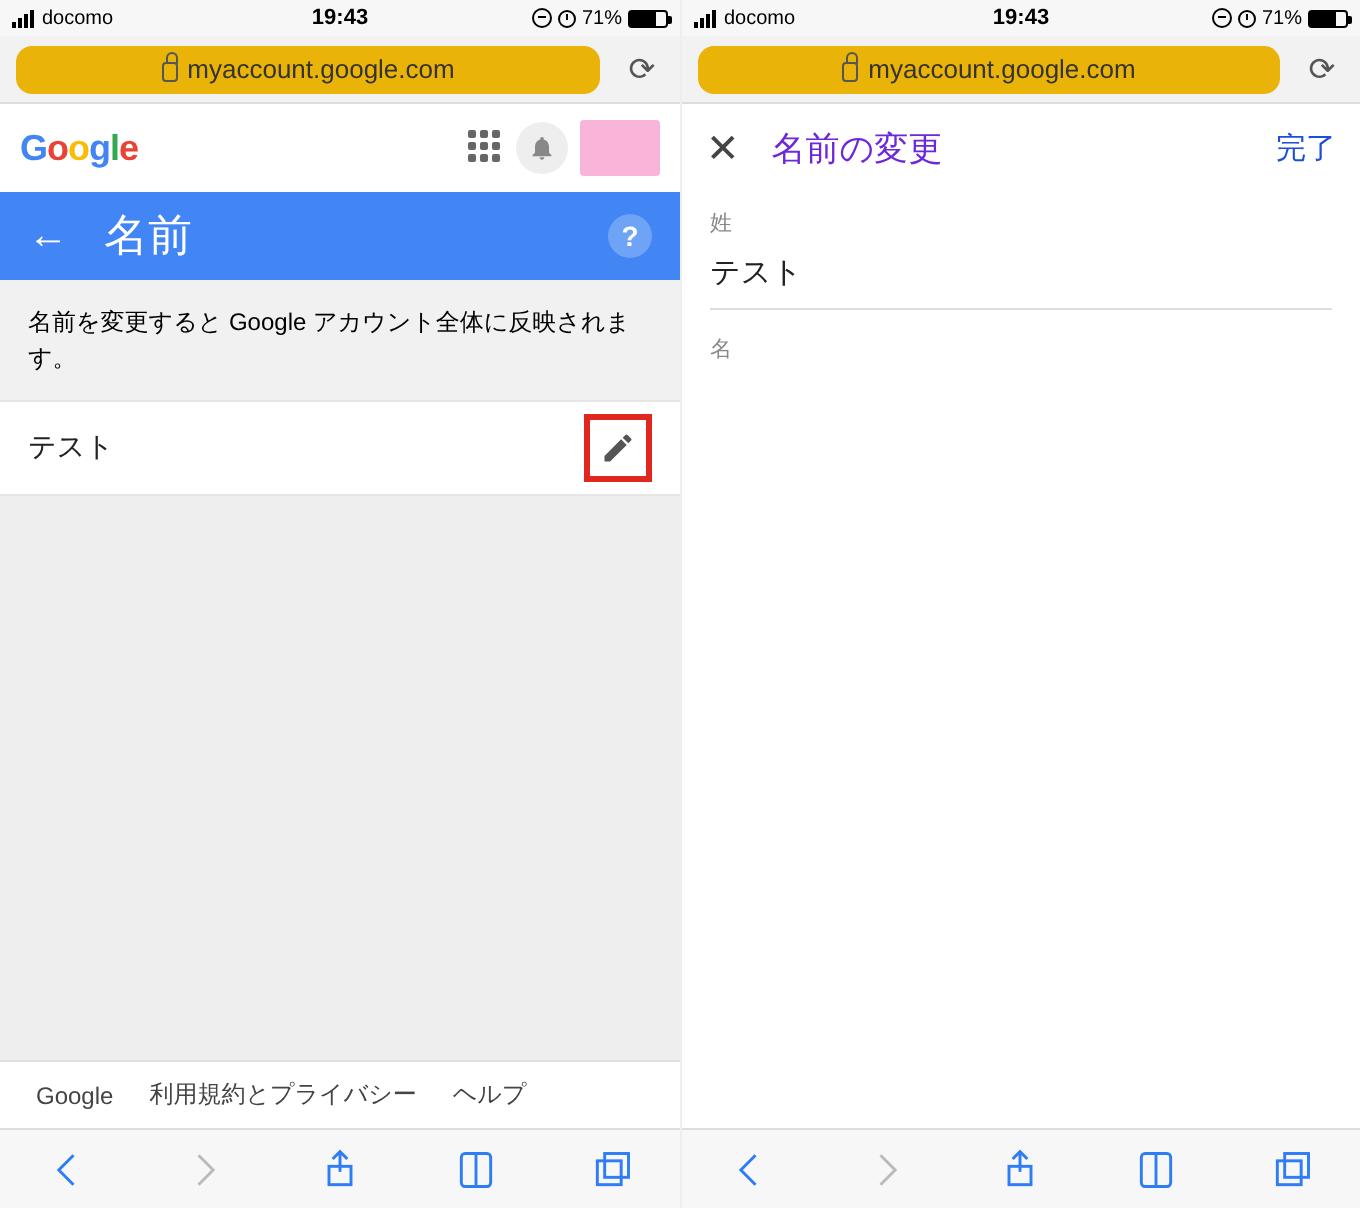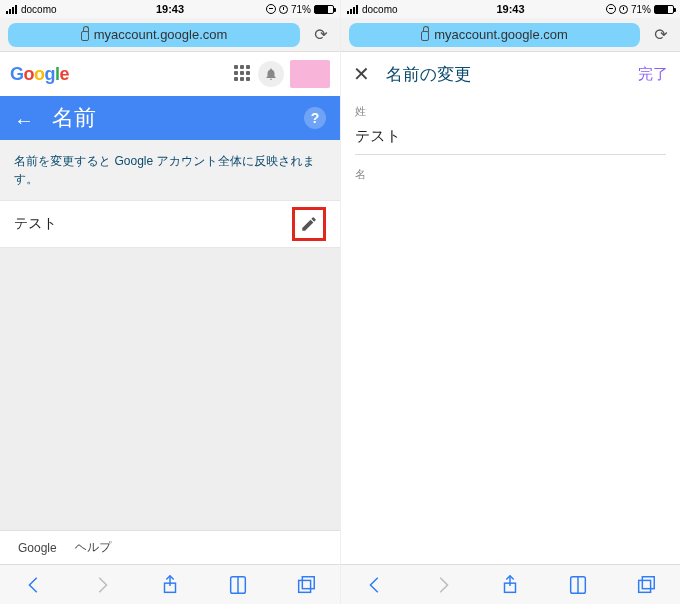--- a/index.html
+++ b/index.html
@@ -19,21 +19,21 @@
   .status .battery { width:20px; height:9px; border:1px solid #000; border-radius:2px; position:relative; }
   .status .battery::after { content:""; position:absolute; right:-3px; top:2px; width:2px; height:4px; background:#000; border-radius:0 1px 1px 0; }
   .status .battery span { display:block; height:100%; width:71%; background:#000; }
   .status .alarm { width:9px; height:9px; border:1px solid #000; border-radius:50%; position:relative; }
   .status .alarm::before { content:""; position:absolute; left:3px; top:1px; width:1px; height:3px; background:#000; }
   .status .rot { width:10px; height:10px; border:1px solid #000; border-radius:50%; position:relative; }
   .status .rot::after { content:""; position:absolute; width:4px; height:1px; background:#000; left:2px; top:3px; }
 
   
   .urlbar { height:34px; background:#f2f2f2; display:flex; align-items:center; border-bottom:1px solid #ddd; }
-  .urlbar .urlbox { flex:1; background:#7dd3fc; margin:0 8px; border-radius:8px; height:24px; display:flex; align-items:center; justify-content:center; gap:5px; color:#333; font-size:13px; }
+  .urlbar .urlbox { flex:1; background:#eab308; margin:0 8px; border-radius:8px; height:24px; display:flex; align-items:center; justify-content:center; gap:5px; color:#333; font-size:13px; }
   .urlbar .lock { width:8px; height:10px; border:1.2px solid #555; border-radius:2px; position:relative; margin-top:3px; }
   .urlbar .lock::before { content:""; position:absolute; top:-6px; left:1px; width:4px; height:5px; border:1.2px solid #555; border-bottom:none; border-radius:3px 3px 0 0; }
   .urlbar .reload { width:26px; height:26px; display:flex; align-items:center; justify-content:center; margin-right:6px; color:#555; font-size:16px; }
 
   
   .g-header { height:44px; display:flex; align-items:center; padding:0 10px; gap:6px; }
   .g-logo { font-size:18px; font-weight:bold; letter-spacing:-0.5px; }
   .g-logo .b{color:#4285F4}.g-logo .r{color:#EA4335}.g-logo .y{color:#FBBC05}.g-logo .g{color:#34A853}
   .g-header .spacer { flex:1; }
   .apps-icon { width:18px; height:18px; display:grid; grid-template-columns:repeat(3,4px); grid-template-rows:repeat(3,4px); gap:2px; }
@@ -41,42 +41,42 @@
   .bell-icon { width:26px; height:26px; border-radius:50%; background:#eee; display:flex; align-items:center; justify-content:center; }
   .bell-icon svg { width:14px; height:14px; fill:#888; }
   .avatar { width:40px; height:28px; background:#f8b4d9; border-radius:2px; }
 
   
   .bluebar { height:44px; background:#4285F4; color:#fff; display:flex; align-items:center; padding:0 14px; }
   .bluebar .back { font-size:20px; margin-right:18px; }
   .bluebar .title { font-size:22px; flex:1; }
   .bluebar .help { width:22px; height:22px; border-radius:50%; background:#6fa3f6; color:#fff; display:flex; align-items:center; justify-content:center; font-size:14px; font-weight:bold; }
 
-  .desc { background:#f1f1f1; padding:12px 14px; font-size:12px; color:#0c4a6e; line-height:1.5; }
+  .desc { background:#f1f1f1; padding:12px 14px; font-size:12px; color:#000000; line-height:1.5; }
 
   .name-row { height:48px; background:#fff; border-top:1px solid #e6e6e6; border-bottom:1px solid #e6e6e6; display:flex; align-items:center; padding:0 14px; margin-top:0; }
   .name-row .val { font-size:14px; color:#222; flex:1; }
   .edit-box { width:34px; height:34px; border:3.5px solid #e0261d; display:flex; align-items:center; justify-content:center; }
   .edit-box svg { width:18px; height:18px; fill:#555; }
 
   .gray-area { flex:1; background:#eeeeee; }
 
   .footer-links { height:34px; background:#fff; border-top:1px solid #e0e0e0; display:flex; align-items:center; gap:18px; padding:0 18px; font-size:12px; color:#444; }
 
   
   .toolbar { height:40px; background:#f7f7f7; border-top:1px solid #ddd; display:flex; align-items:center; justify-content:space-around; }
   .toolbar .tb { width:22px; height:22px; display:flex; align-items:center; justify-content:center; }
   .toolbar svg { stroke:#2e7cf6; fill:none; stroke-width:1.6; }
   .toolbar .disabled svg { stroke:#bbb; }
 
   
   .edit-header { height:44px; display:flex; align-items:center; padding:0 12px; }
   .edit-header .close { font-size:20px; color:#444; margin-right:16px; }
-  .edit-header .etitle { font-size:17px; color:#0c4a6e; flex:1; }
-  .edit-header .done { color:#8b5cf6; font-size:15px; }
+  .edit-header .etitle { font-size:17px; color:#6d28d9; flex:1; }
+  .edit-header .done { color:#1d4ed8; font-size:15px; }
   .field-group { padding:8px 14px 4px; }
   .field-label { font-size:11px; color:#888; margin-bottom:4px; }
   .field-value { font-size:15px; color:#222; padding:4px 0 8px; border-bottom:1px solid #ddd; }
   .white-area { flex:1; background:#fff; }
 </style>
 </head>
 <body>
 
 <div class="phone">
   <div class="status">
@@ -142,20 +142,21 @@
       <svg viewBox="0 0 24 24">
           <path d="M3 17.25V21h3.75L17.81 9.94l-3.75-3.75L3 17.25zM20.71 7.04a1 1 0 0 0 0-1.41l-2.34-2.34a1 1 0 0 0-1.41 0l-1.83 1.83 3.75 3.75 1.83-1.83z"></path>
         </svg>
     </div>
   </div>
 
   <div class="gray-area"></div>
 
   <div class="footer-links">
     <span>Google</span>
+    <span>利用規約とプライバシー</span>
     <span>ヘルプ</span>
   </div>
 
   <div class="toolbar">
     <div class="tb">
         <svg viewBox="0 0 24 24">
           <polyline points="15 4 7 12 15 20"></polyline>
         </svg>
       </div>
     <div class="tb disabled">

